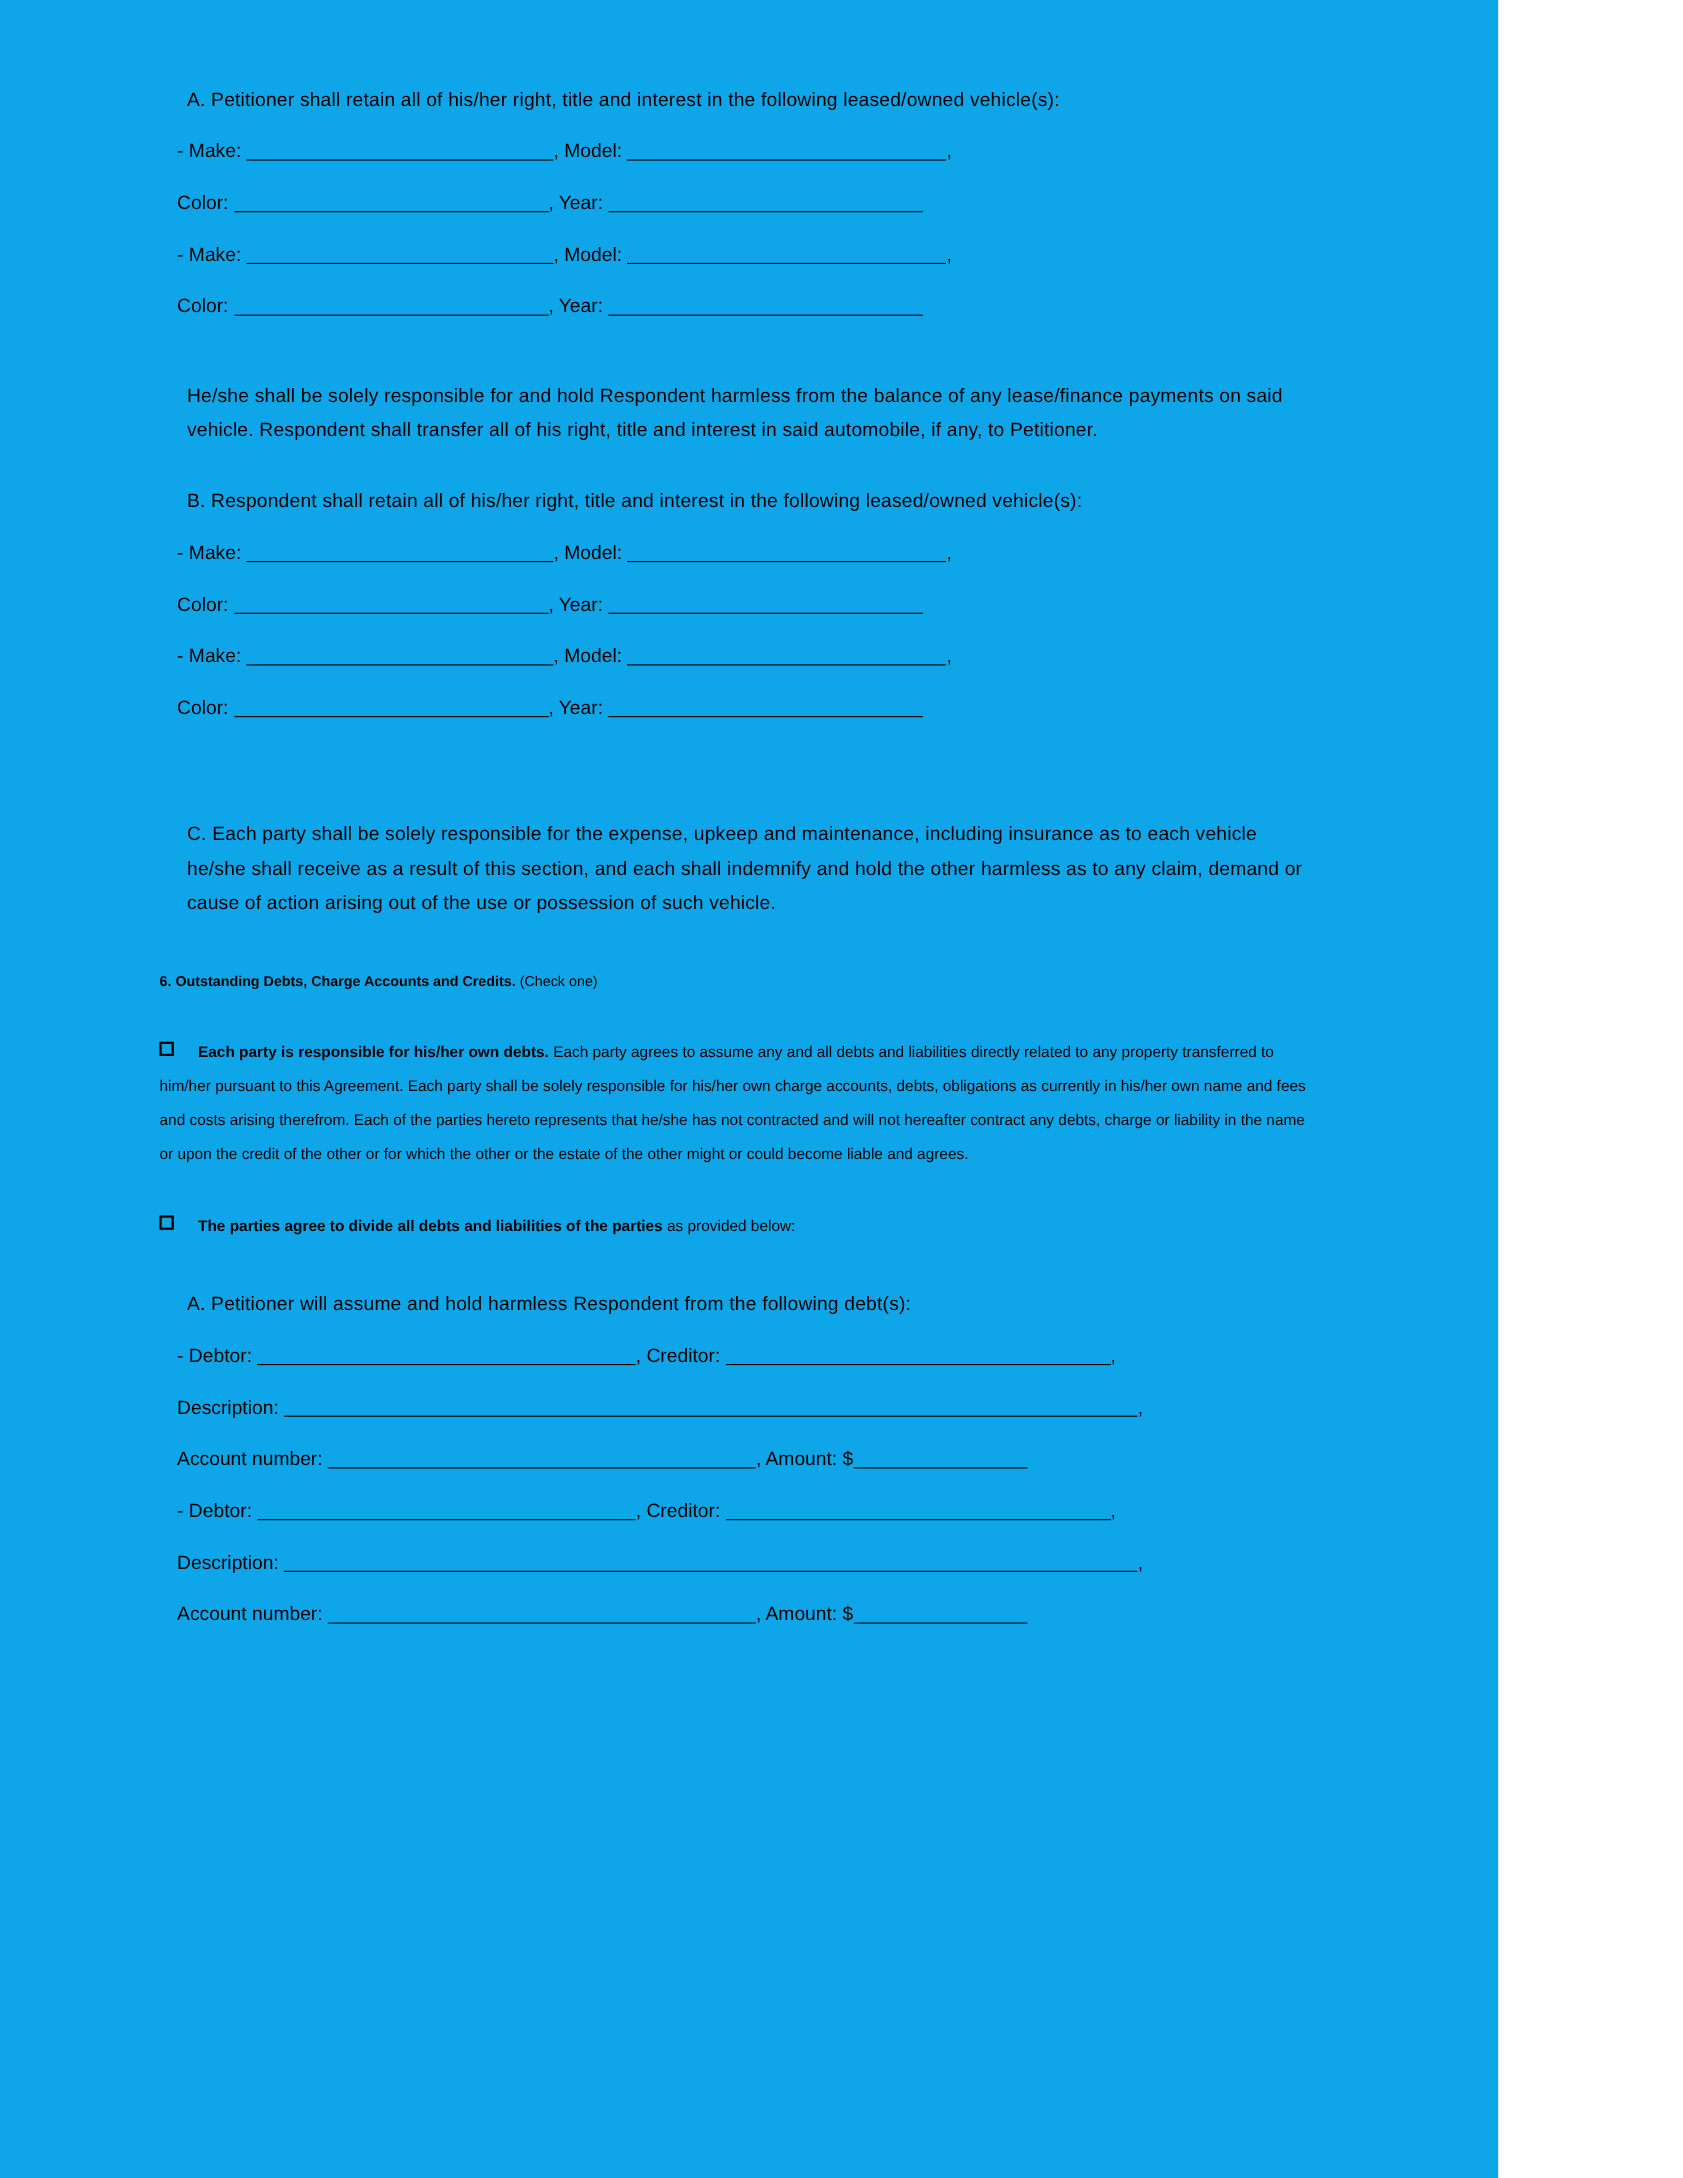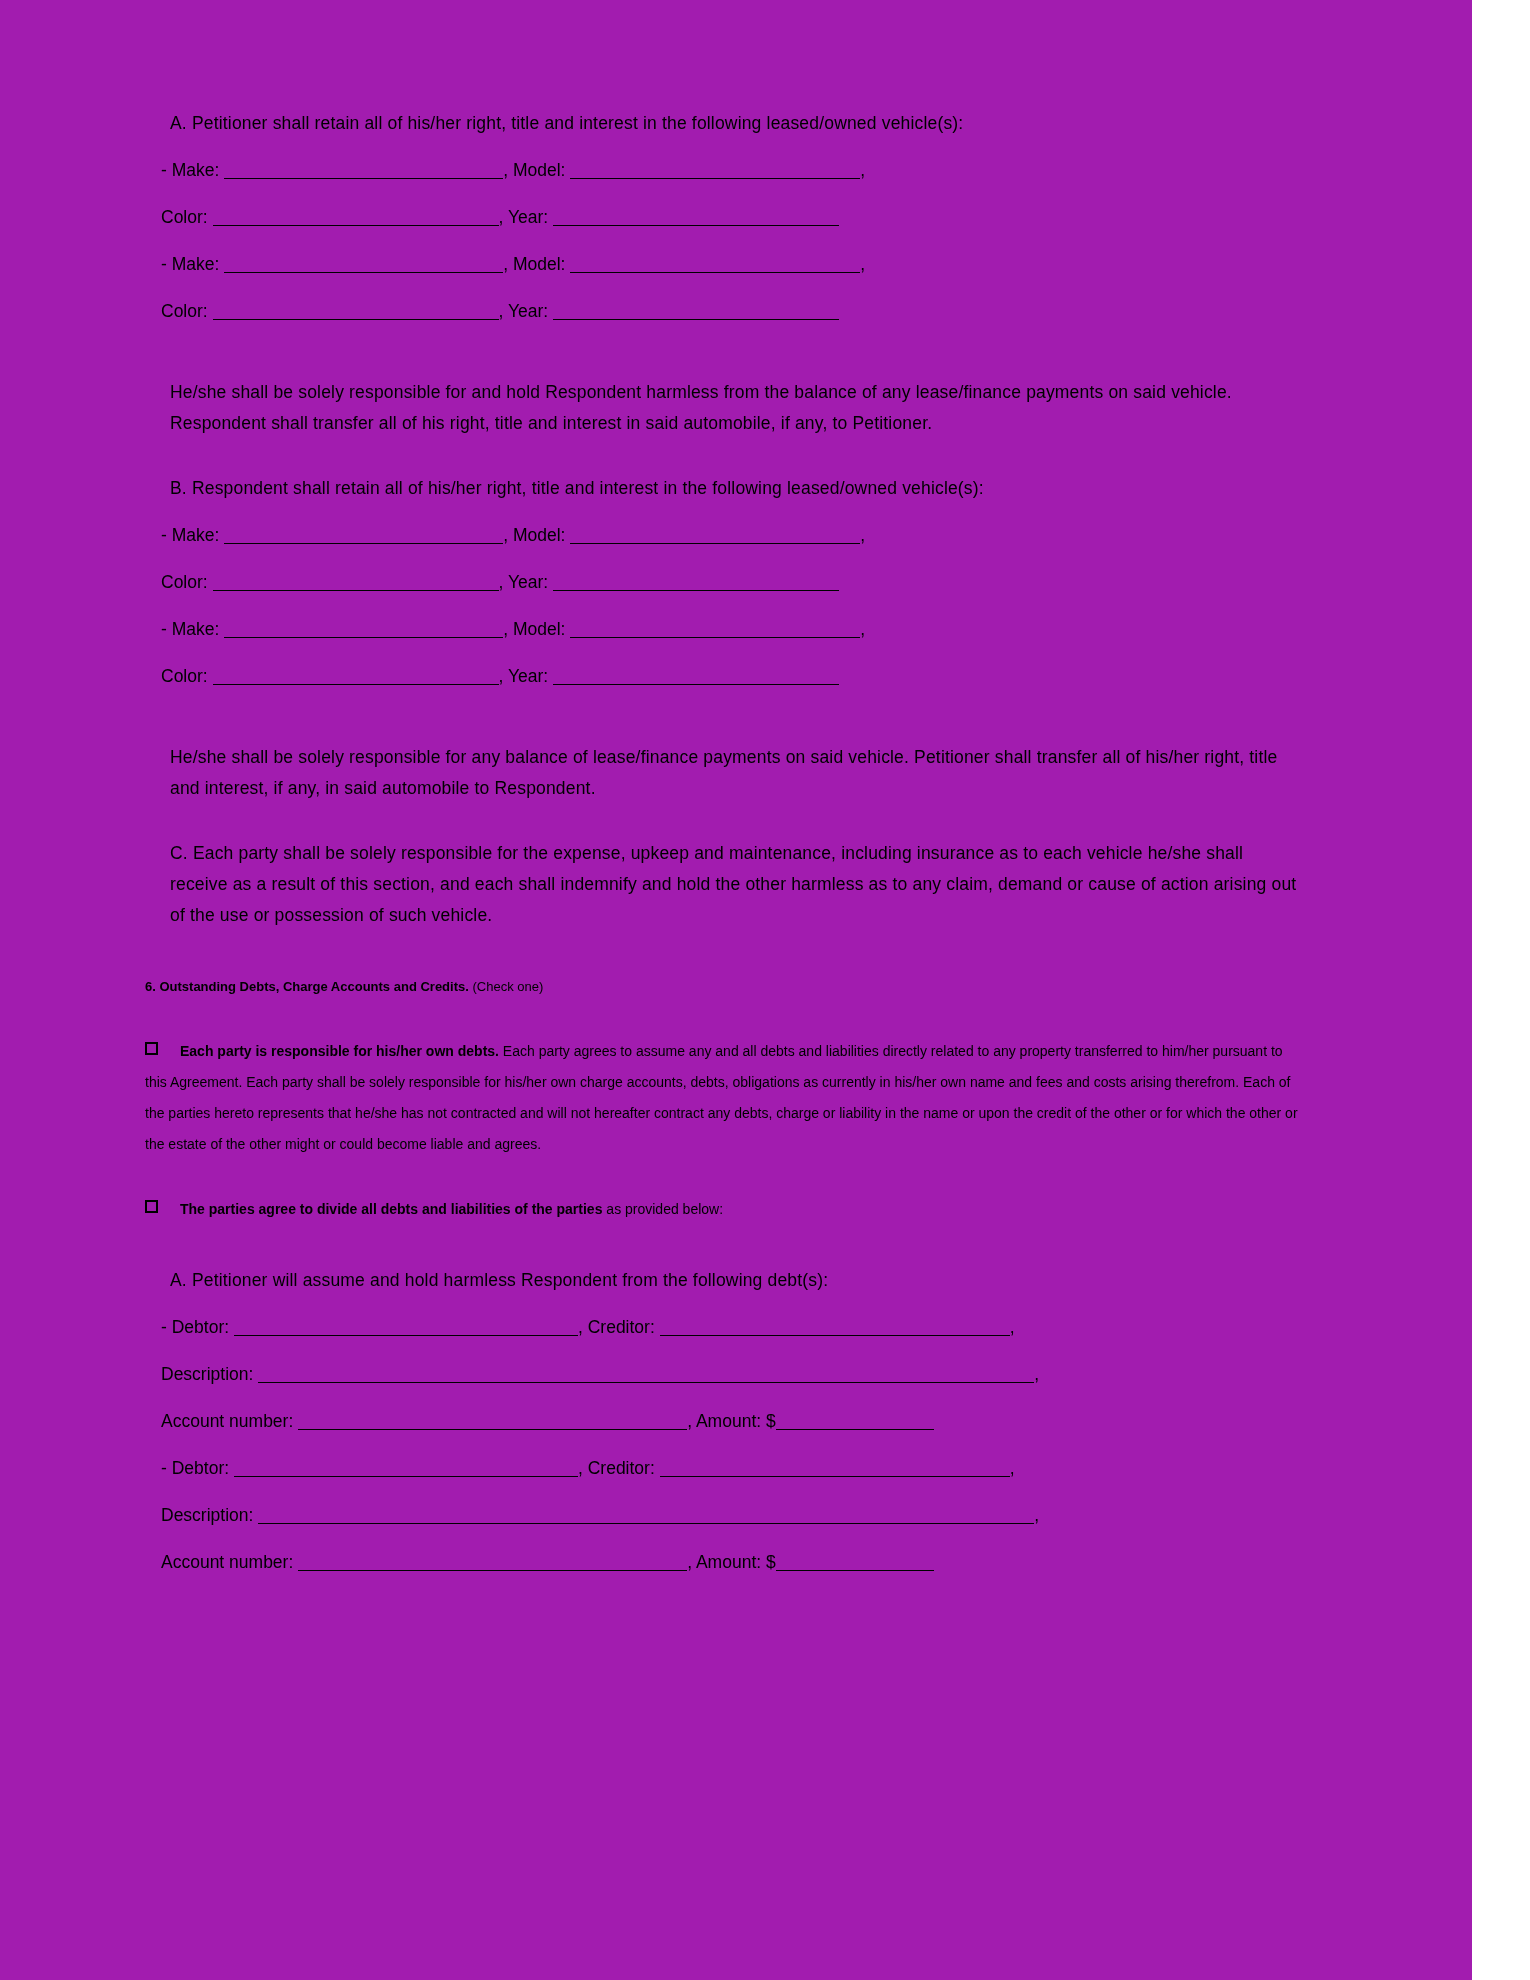--- a/index.html
+++ b/index.html
@@ -9,25 +9,25 @@
   }
   body {
     width: 1530px;
     height: 1980px;
     font-family: "Liberation Sans", sans-serif;
     color: #000000;
     -webkit-font-smoothing: antialiased;
   }
   .page {
     position: relative;
-    width: 1472px;
+    width: 1362px;
     height: 1980px;
-    background: #a21caf;
+    background: #0ea5e9;
     box-sizing: border-box;
-    padding: 108px 170px 0 145px;
+    padding: 75px 170px 0 145px;
   }
   
   .body-text {
     font-size: 17.5px;
     line-height: 31px;
     letter-spacing: 0.01em;
     margin: 0;
   }
   .indent-1 { margin-left: 25px; }       
   .indent-2 { margin-left: 25px; }
@@ -140,21 +140,20 @@
   </div>
 
   <div class="form-row indent-1">
     <span>Color:</span>
     <span class="blank w-color"></span><span>, Year:</span>
     <span class="blank w-year"></span><span></span>
   </div>
 
   <div class="gap-md"></div>
 
-  <p class="body-text indent-1">He/she shall be solely responsible for any balance of lease/finance payments on said vehicle. Petitioner shall transfer all of his/her right, title and interest, if any, in said automobile to Respondent.</p>
 
   <div class="gap-md"></div>
 
   <p class="body-text indent-1">C. Each party shall be solely responsible for the expense, upkeep and maintenance, including insurance as to each vehicle he/she shall receive as a result of this section, and each shall indemnify and hold the other harmless as to any claim, demand or cause of action arising out of the use or possession of such vehicle.</p>
 
   <div class="gap-lg"></div>
 
   <p class="heading"><b>6. Outstanding Debts, Charge Accounts and Credits.</b><span> (Check one)</span></p>
 
   <div class="gap-md"></div>

